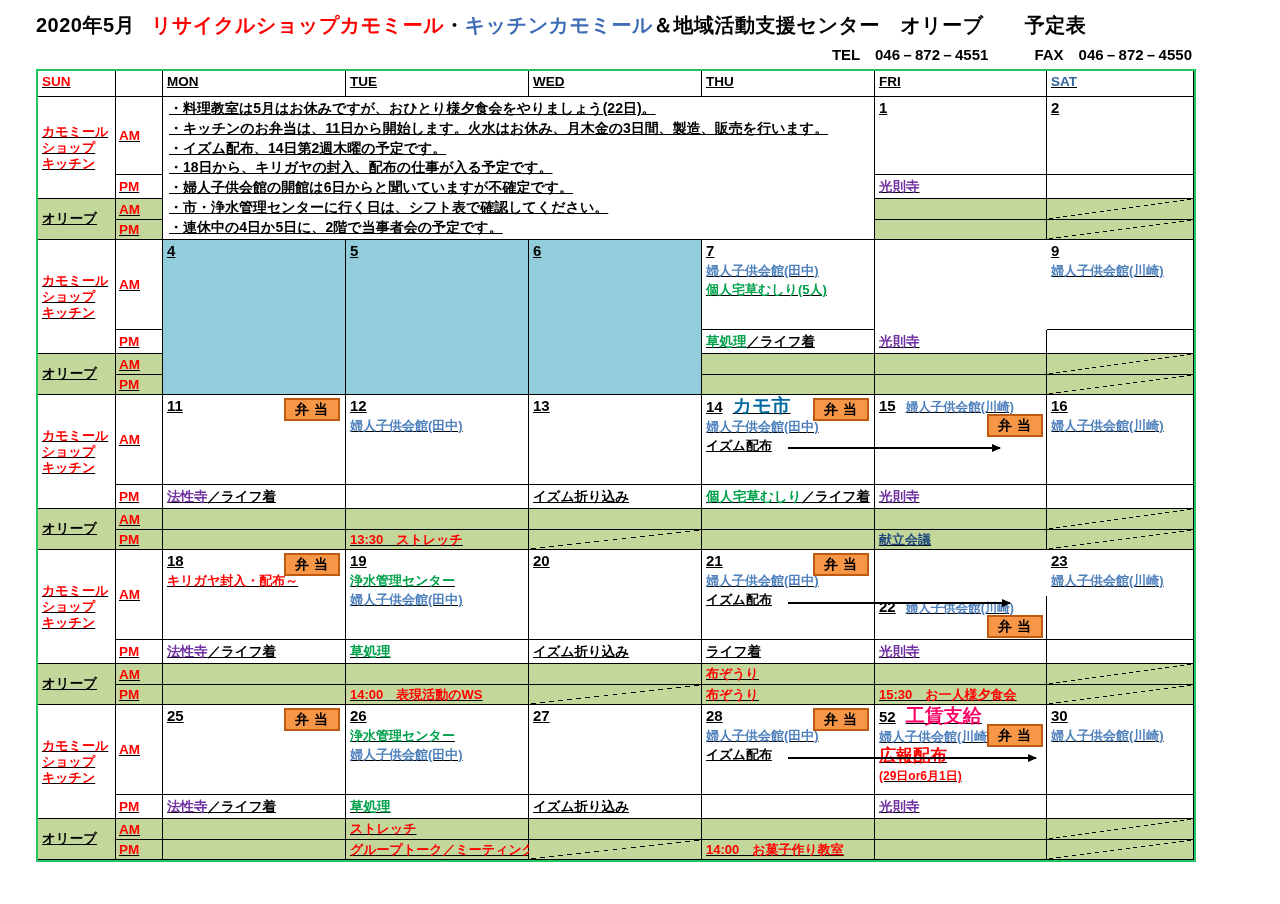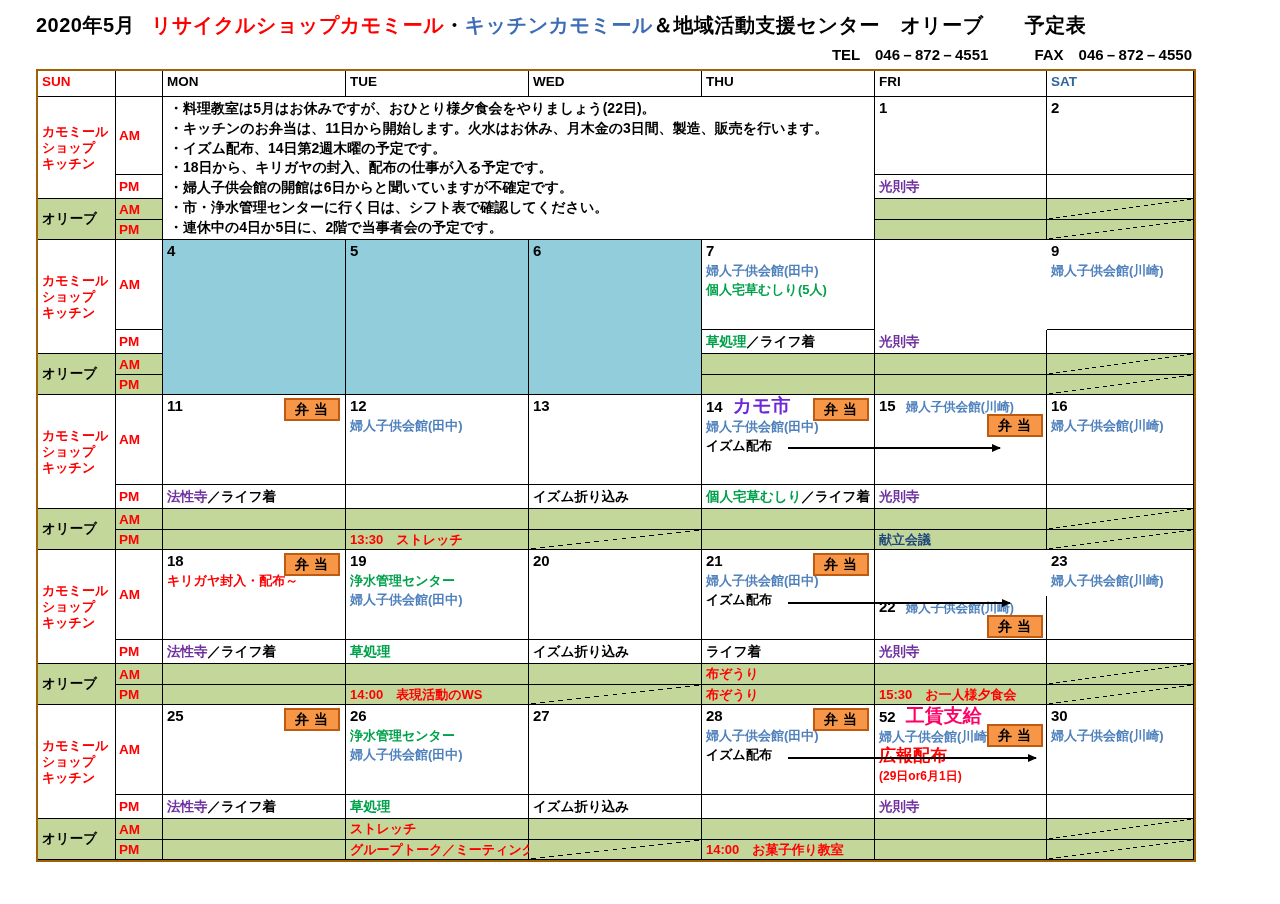--- a/index.html
+++ b/index.html
@@ -8,21 +8,21 @@
     font-family:"Liberation Sans","DejaVu Sans",sans-serif;
     font-weight:bold;color:#000;
   }
   .sheet{position:relative;padding:12px 0 0 36px;}
   .title{font-size:20px;white-space:nowrap;letter-spacing:0.5px;}
   .t-month{margin-right:16px;}
   .t-red{color:var(--title_red);}
   .t-blue{color:var(--title_blue);}
   .contact{width:1156px;text-align:right;font-size:15px;margin:7px 0 4px;}
   .contact .fax{margin-left:46px;}
-  #calendar{width:1156px;border:2px solid #a16207;}
+  #calendar{width:1156px;border:2px solid #22c55e;text-decoration:underline;}
   .row{display:grid;grid-template-columns:78px 47px 183px 183px 173px 173px 172px 147px;}
   .hrow{grid-template-rows:26px;}
   .week{grid-template-rows:90px 24px 21px 20px;}
   .week.first{grid-template-rows:78px 24px 21px 20px;}
   .cell,.hcell{border-right:1px solid #000;border-bottom:1px solid #000;position:relative;background:#fff;box-sizing:border-box;}
   .hcell{padding:3px 4px;font-size:13.5px;}
   .olive,.olive-label,.ampm.olv{background:var(--olive_bg);}
   .holiday{background:var(--holiday_blue);padding:2px 4px;}
   .ampm{color:var(--red);display:flex;align-items:center;padding-left:3px;font-size:13.5px;}
   .label.kamo{color:var(--red);display:flex;flex-direction:column;justify-content:center;padding-left:4px;font-size:13px;line-height:16px;}
@@ -178,21 +178,21 @@
         </div>
         <div class="cell am-cell" style="grid-area: 1 / 5 / 2 / 6;">
           <div class="date-line"><span class="date">13</span></div>
         </div>
         <div class="cell pm-cell" style="grid-area: 2 / 5 / 3 / 6;">
           <div class="line"><span>イズム折り込み</span></div>
         </div>
         <div class="cell olive" style="grid-area: 3 / 5 / 4 / 6;"></div>
         <div class="cell olive diag" style="grid-area: 4 / 5 / 5 / 6;"></div>
         <div class="cell am-cell" style="grid-area: 1 / 6 / 2 / 7;">
-          <div class="date-line"><span class="date">14</span><span class="suffix" style="color: #6d28d9;">カモ市</span></div>
+          <div class="date-line"><span class="date">14</span><span class="suffix" style="color: #0369a1;">カモ市</span></div>
           <div class="line"><span style="color: rgb(79, 129, 189);">婦人子供会館(田中)</span></div>
           <div class="line"><span>イズム配布</span></div>
           <div class="arrow" style="width: 212px;"></div>
           <div class="bento b-top">弁当</div>
         </div>
         <div class="cell pm-cell" style="grid-area: 2 / 6 / 3 / 7;">
           <div class="line"><span style="color: rgb(0, 161, 75);">個人宅草むしり</span><span>／ライフ着</span></div>
         </div>
         <div class="cell olive" style="grid-area: 3 / 6 / 4 / 7;"></div>
         <div class="cell olive" style="grid-area: 4 / 6 / 5 / 7;"></div>

